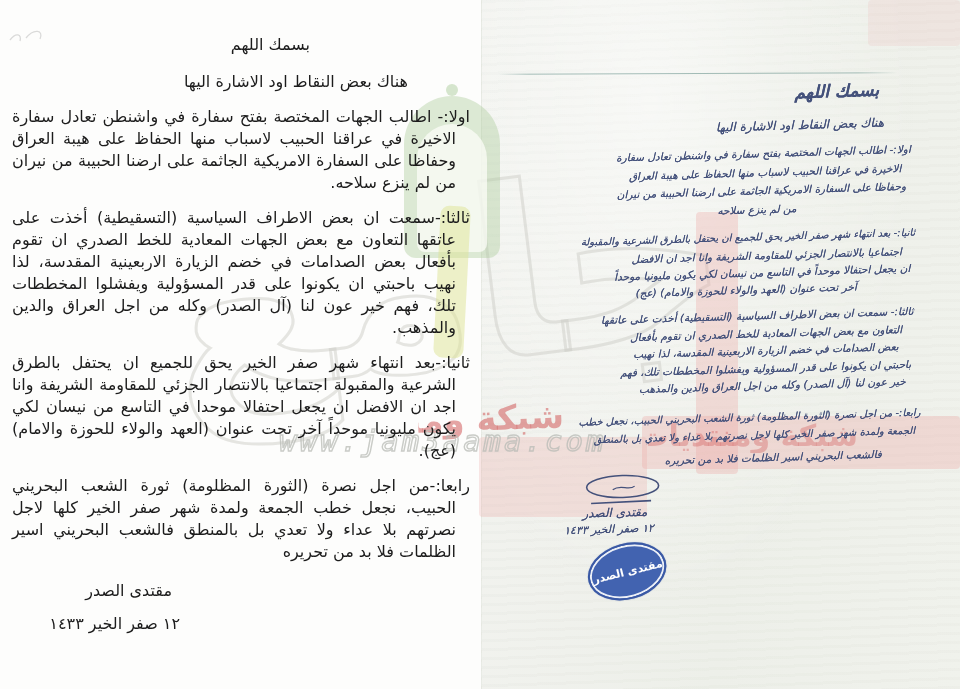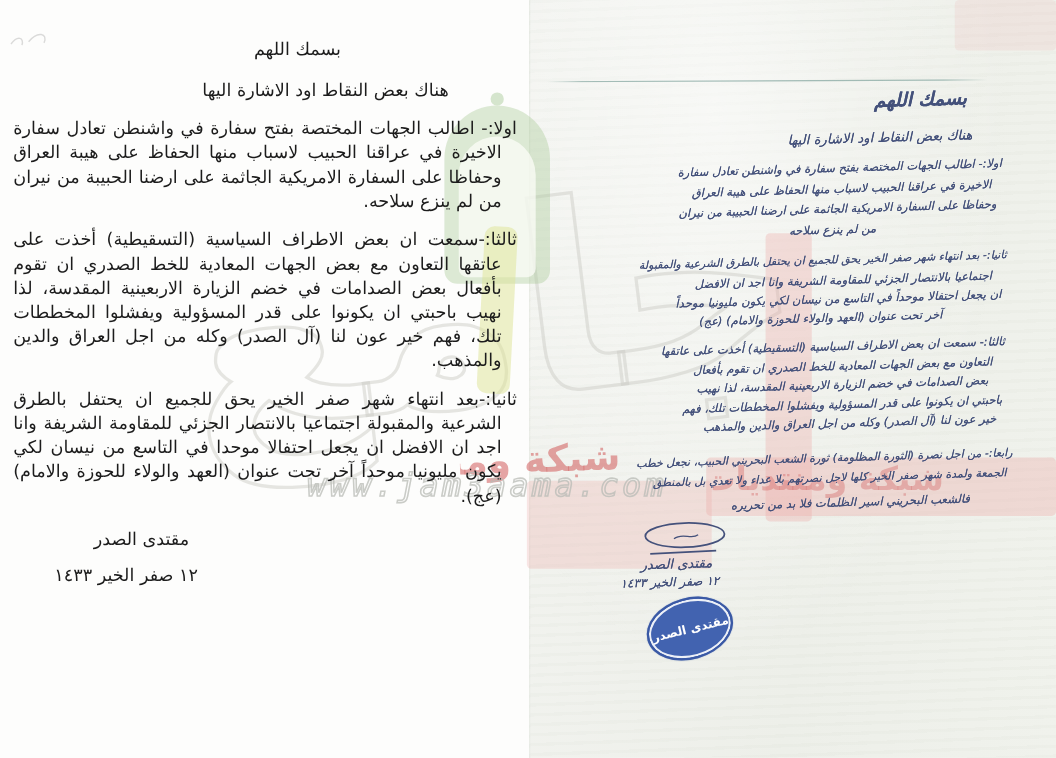--- a/index.html
+++ b/index.html
@@ -141,20 +141,21 @@
   <svg class="wm tl-scribble" width="60" height="34" viewBox="0 0 60 34">
     <path d="M4 26 C 10 18, 16 20, 14 27 M20 24 C 28 14, 38 16, 34 25" fill="none" stroke="#9a9a9a" stroke-width="1.3"></path>
   </svg>
 
   <div class="typed">
     <div class="t-basmala">بسمك اللهم</div>
     <div class="t-intro">هناك بعض النقاط اود الاشارة اليها</div>
     <p class="t-para">اولا:- اطالب الجهات المختصة بفتح سفارة في واشنطن تعادل سفارة الاخيرة في عراقنا الحبيب لاسباب منها الحفاظ على هيبة العراق وحفاظا على السفارة الامريكية الجاثمة على ارضنا الحبيبة من نيران من لم ينزع سلاحه.</p>
     <p class="t-para">ثالثا:-سمعت ان بعض الاطراف السياسية (التسقيطية) أخذت على عاتقها التعاون مع بعض الجهات المعادية للخط الصدري ان تقوم بأفعال بعض الصدامات في خضم الزيارة الاربعينية المقدسة، لذا نهيب باحبتي ان يكونوا على قدر المسؤولية ويفشلوا المخططات تلك، فهم خير عون لنا (آل الصدر) وكله من اجل العراق والدين والمذهب.</p>
     <p class="t-para">ثانيا:-بعد انتهاء شهر صفر الخير يحق للجميع ان يحتفل بالطرق الشرعية والمقبولة اجتماعيا بالانتصار الجزئي للمقاومة الشريفة وانا اجد ان الافضل ان يجعل احتفالا موحدا في التاسع من نيسان لكي يكون مليونيا موحداً آخر تحت عنوان (العهد والولاء للحوزة والامام) (عج).</p>
+    <p class="t-para">رابعا:-من اجل نصرة (الثورة المظلومة) ثورة الشعب البحريني الحبيب، نجعل خطب الجمعة ولمدة شهر صفر الخير كلها لاجل نصرتهم بلا عداء ولا تعدي بل بالمنطق فالشعب البحريني اسير الظلمات فلا بد من تحريره</p>
     <div class="t-sign-name">مقتدى الصدر</div>
     <div class="t-sign-date">١٢ صفر الخير ١٤٣٣</div>
   </div>
 
   <div class="hw">
     <div class="hw-line hw-l0">بسمك اللهم</div>
     <div class="hw-line hw-l1">هناك بعض النقاط اود الاشارة اليها</div>
     <div class="hw-line hw-l2">اولا:- اطالب الجهات المختصة بفتح سفارة في واشنطن تعادل سفارة</div>
     <div class="hw-line hw-l3">الاخيرة في عراقنا الحبيب لاسباب منها الحفاظ على هيبة العراق</div>
     <div class="hw-line hw-l4">وحفاظا على السفارة الامريكية الجاثمة على ارضنا الحبيبة من نيران</div>

